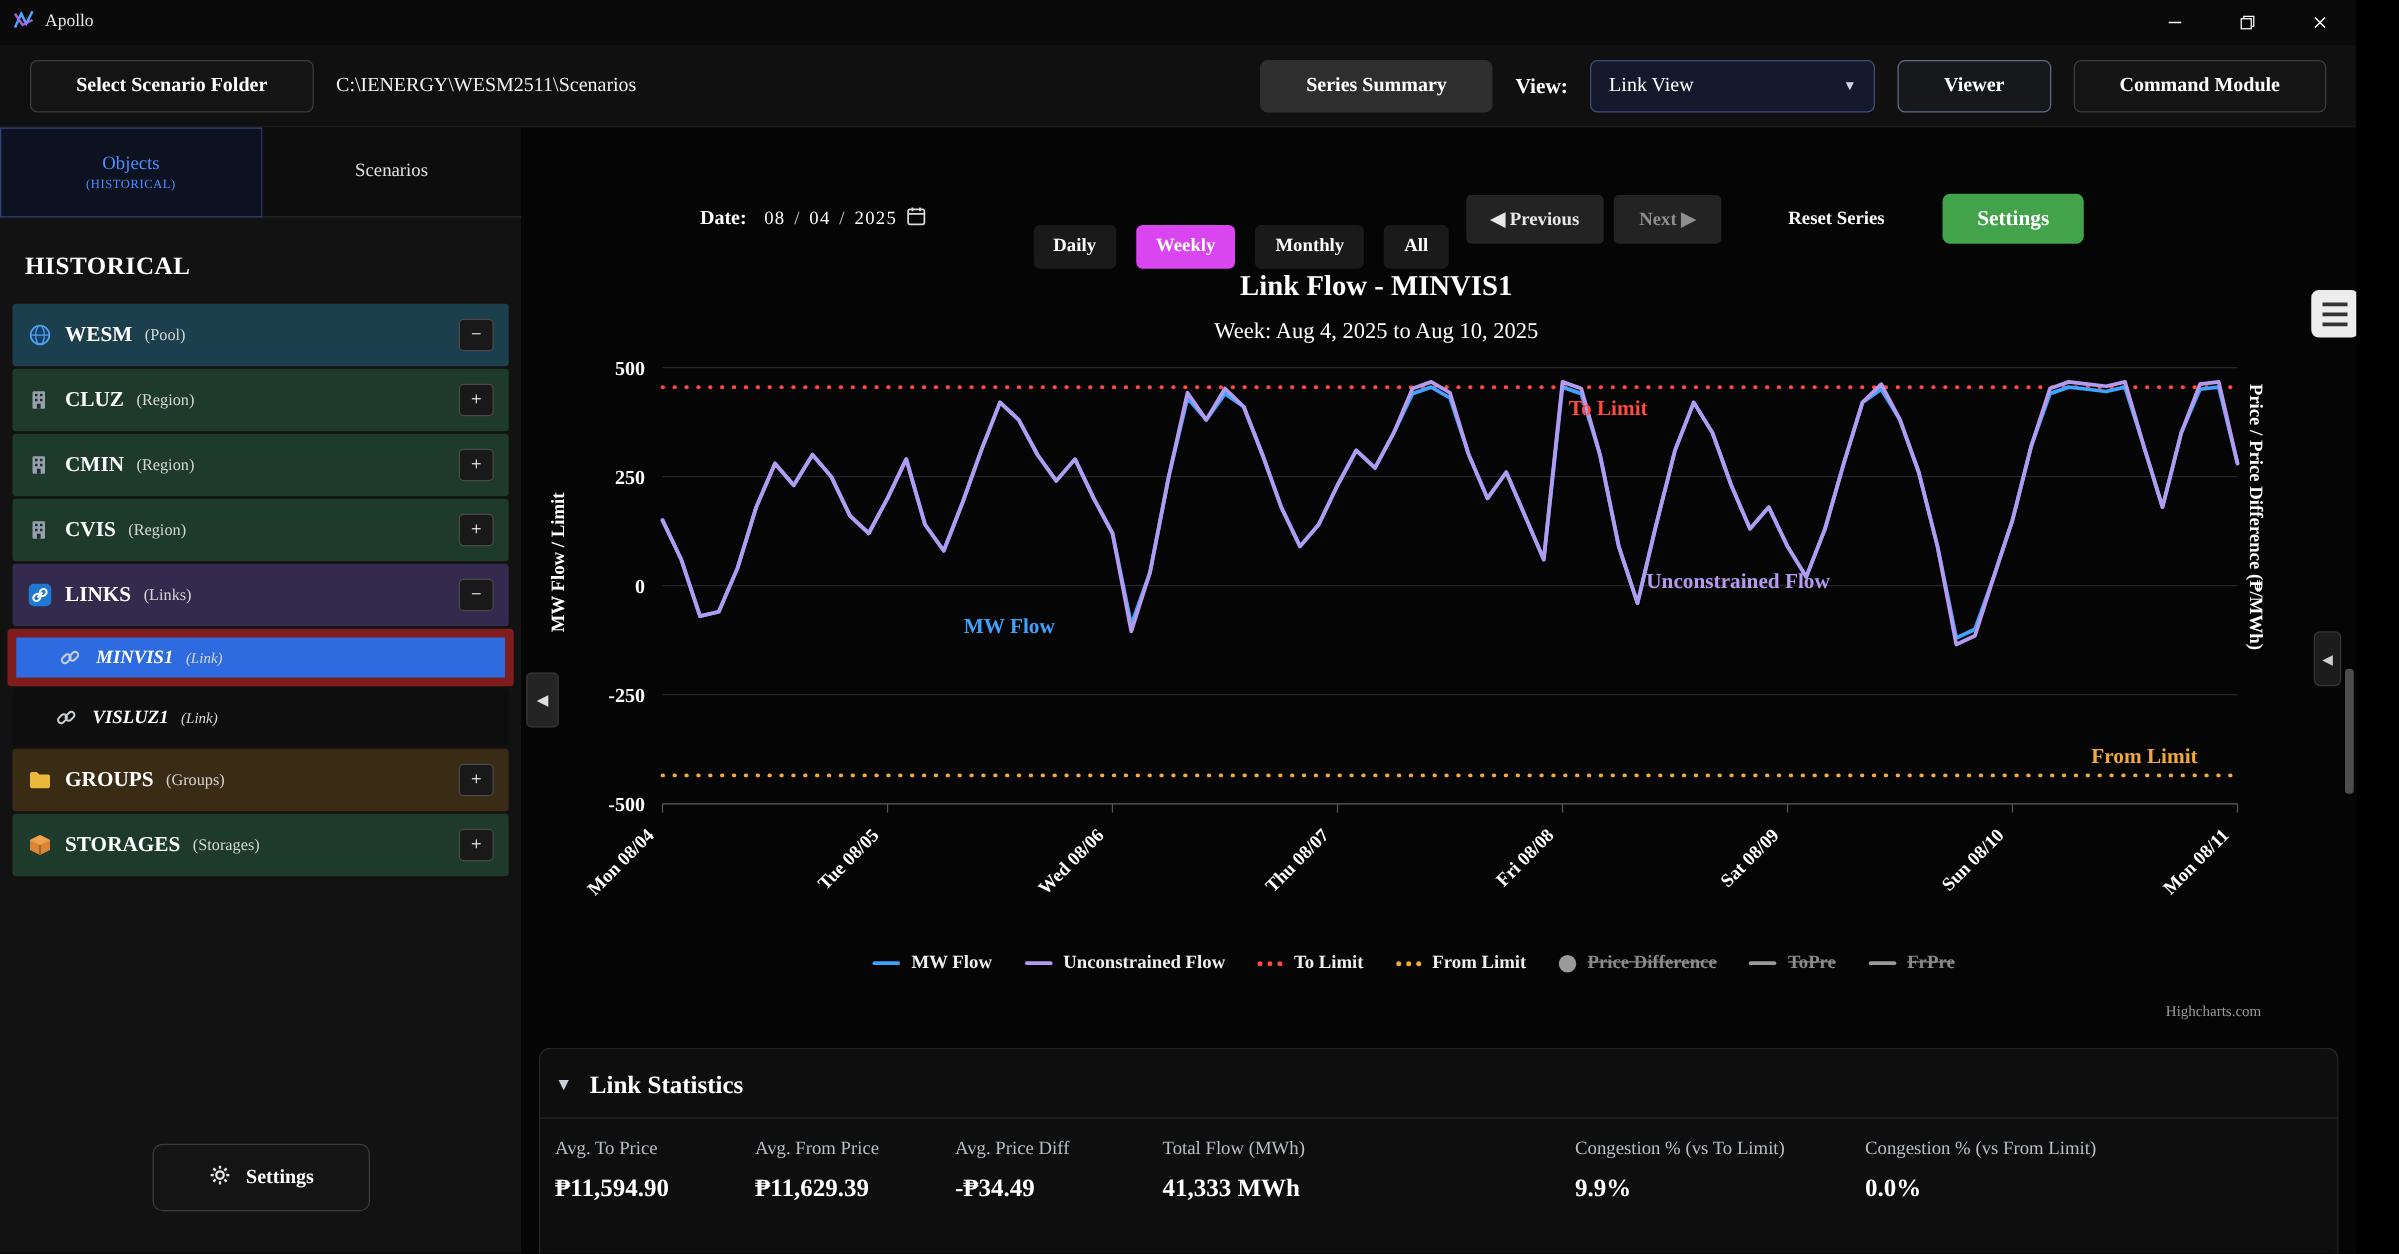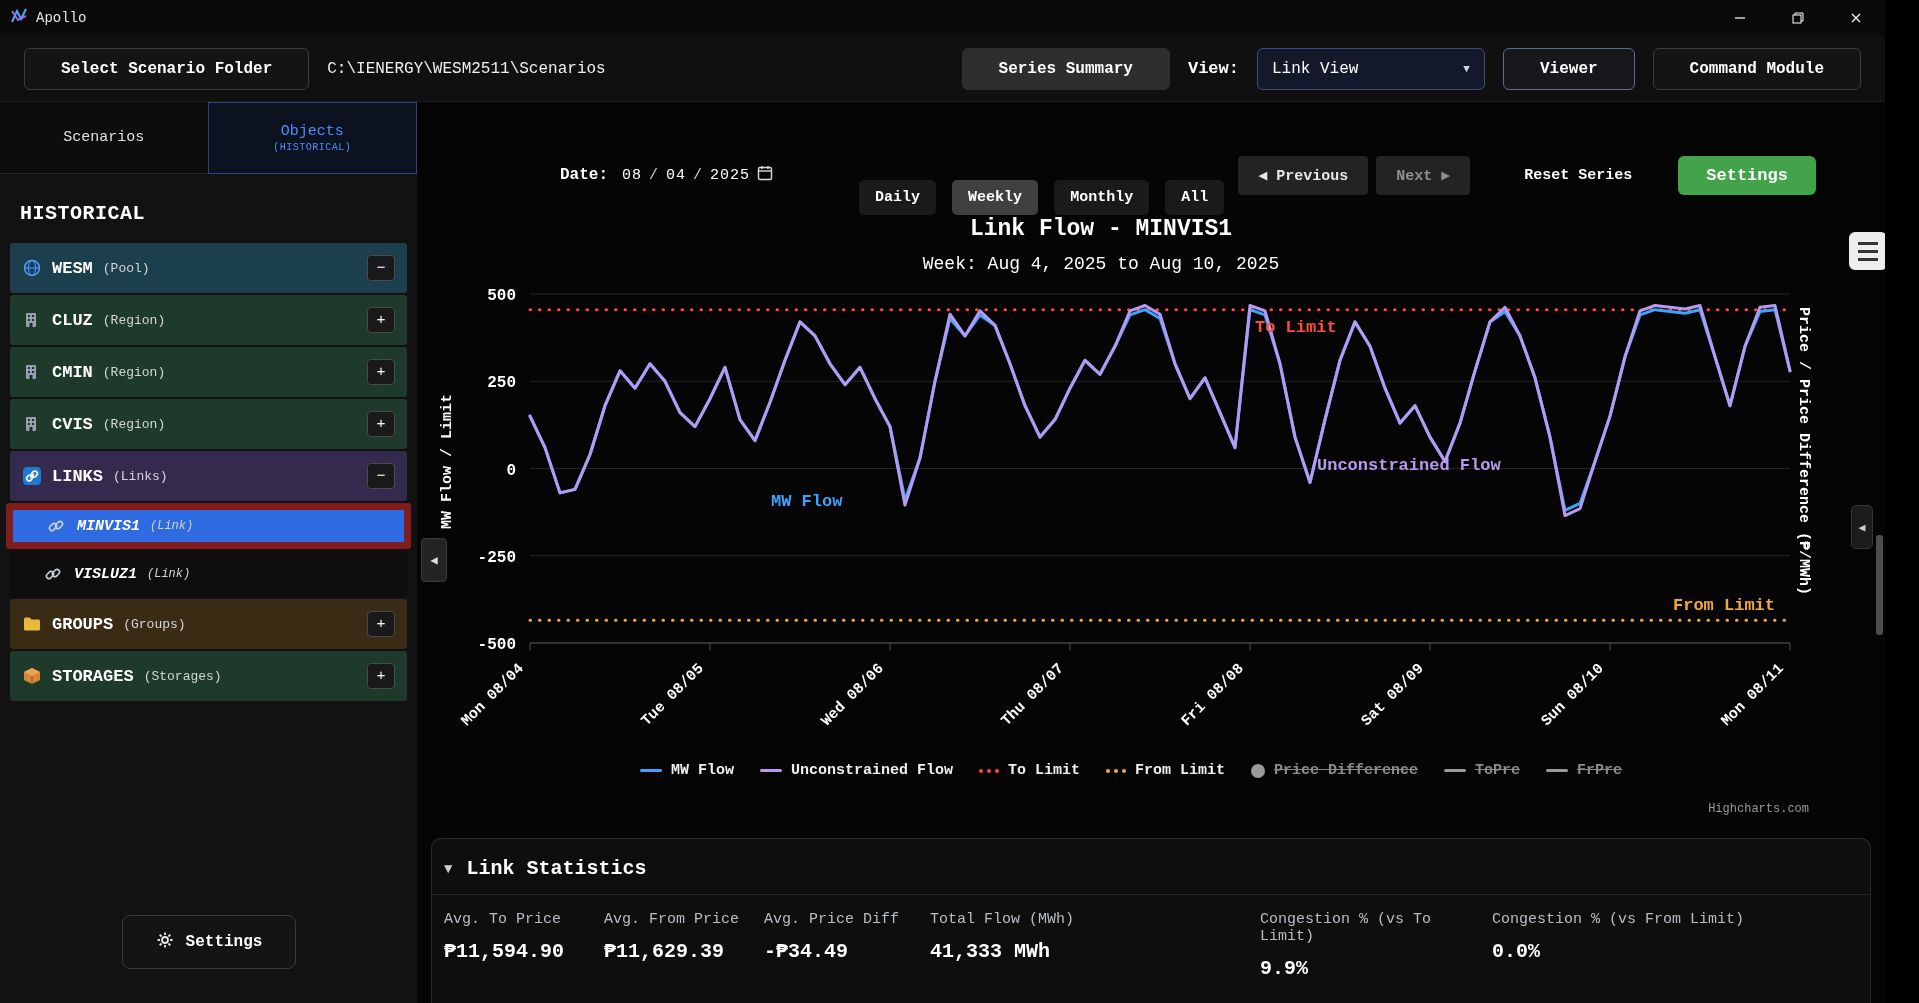--- a/index.html
+++ b/index.html
@@ -1,18 +1,18 @@
 <!DOCTYPE html>
 <html><head>
 <meta charset="utf-8">
 <style>
   html,body{margin:0;padding:0;background:#000;}
   *{box-sizing:border-box;}
   .app{position:relative;width:1885px;height:1003px;background:#060606;overflow:hidden;
-       font-family:Liberation Mono, monospace;color:#fff;}
+       font-family:Liberation Serif, serif;color:#fff;}
   button{font-family:inherit;cursor:default;}
 
   
   .titlebar{height:36px;background:#0a0a0a;display:flex;align-items:center;padding-left:10px;gap:8px;}
   .app-title{font-size:14px;color:#e6e6e6;}
   .win-controls{margin-left:auto;display:flex;height:100%;}
   .win-btn{width:58px;height:100%;display:flex;align-items:center;justify-content:center;}
 
   
   .toolbar{height:66px;background:#101010;border-bottom:1px solid #1e1e1e;display:flex;align-items:center;
@@ -53,21 +53,21 @@
        border:1px solid #3c3c3c;border-radius:8px;color:#fff;font-weight:bold;font-size:16px;
        display:flex;align-items:center;justify-content:center;gap:12px;}
 
   
   .controls{position:absolute;top:52px;left:0;right:16px;height:42px;display:flex;align-items:center;}
   .date-label{margin-left:143px;font-weight:bold;font-size:16px;}
   .date-field{margin-left:14px;display:flex;align-items:center;gap:7px;font-size:15px;letter-spacing:1px;}
   .date-field .sep{color:#cfcfcf;}
   .range-group{margin-left:86px;display:flex;gap:16px;}
   .range-btn{background:#1a1a1a;border:none;border-radius:5px;color:#fff;font-weight:bold;font-size:15px;padding:9px 16px;margin-top:45px;}
-  .range-btn.active{background:#404040;}
+  .range-btn.active{background:#d946ef;}
   .nav-btn{margin-left:14px;background:#232323;border:none;border-radius:4px;color:#e8e8e8;font-weight:bold;
            font-size:15px;padding:10px 20px;}
   .nav-btn.dim{color:#8f8f8f;margin-left:8px;}
   .reset-btn{margin-left:48px;background:none;border:none;color:#fff;font-weight:bold;font-size:15px;}
   .settings-green{margin-left:40px;background:#43a34b;border:none;border-radius:6px;color:#fff;font-weight:bold;
                   font-size:17px;padding:10px 28px;}
 
   
   .chart-title{position:absolute;top:114px;left:0;right:100px;text-align:center;font-size:23px;font-weight:bold;}
   .chart-subtitle{position:absolute;top:152px;left:0;right:100px;text-align:center;font-size:18px;}
@@ -153,26 +153,26 @@
       <span class="caret">▼</span>
     </div>
     <button class="btn focus">Viewer</button>
     <button class="btn">Command Module</button>
   </div>
 
   <div class="body">
 
     <div class="sidebar">
       <div class="tabs">
-        <div class="tab">
-          <span>Scenarios</span>
-        </div>
         <div class="tab active">
           <span>Objects</span>
           <span class="sub">(HISTORICAL)</span>
+        </div>
+        <div class="tab">
+          <span>Scenarios</span>
         </div>
       </div>
       <div class="section-title">HISTORICAL</div>
       <div id="sidebar-items">
           <div class="obj-item" style="background: rgb(28, 63, 78);">
             <span class="obj-icon">
               <svg width="20" height="20" viewBox="0 0 20 20">
                 <circle cx="10" cy="10" r="7.5" fill="#14406e" stroke="#55a0e8" stroke-width="1.5"></circle>
                 <ellipse cx="10" cy="10" rx="3.5" ry="7.5" fill="none" stroke="#55a0e8"></ellipse>
                 <line x1="2.5" y1="10" x2="17.5" y2="10" stroke="#55a0e8"></line>

